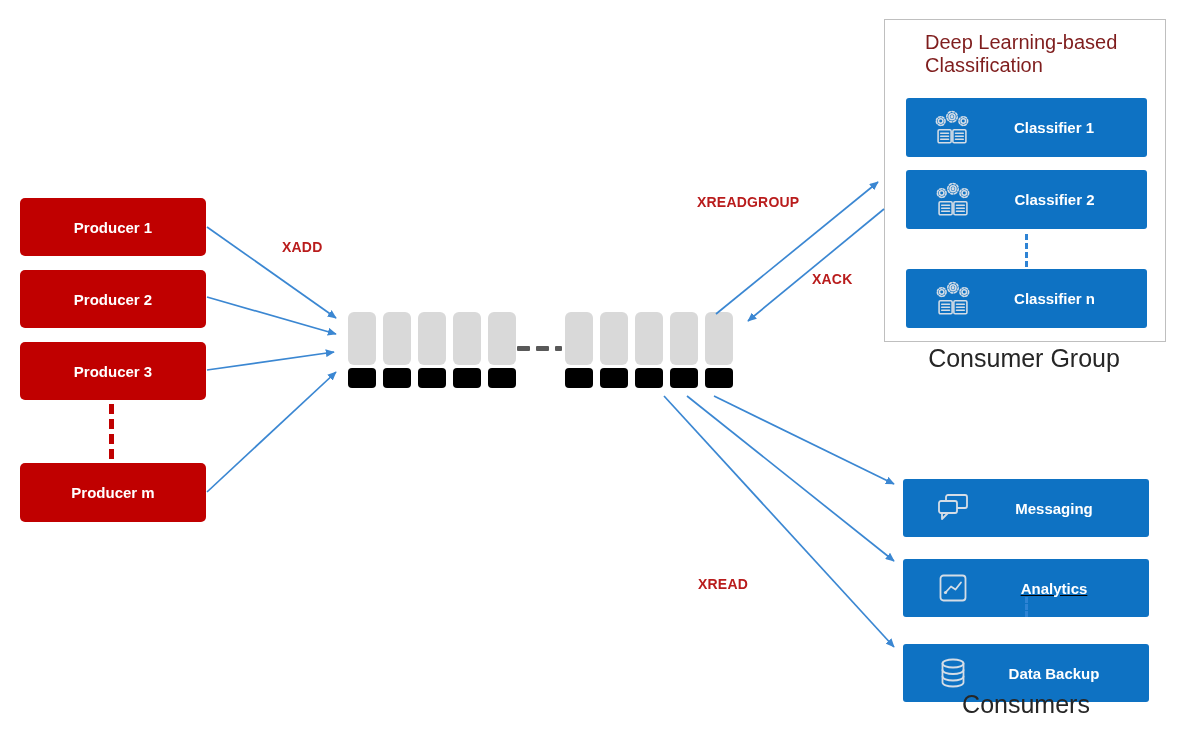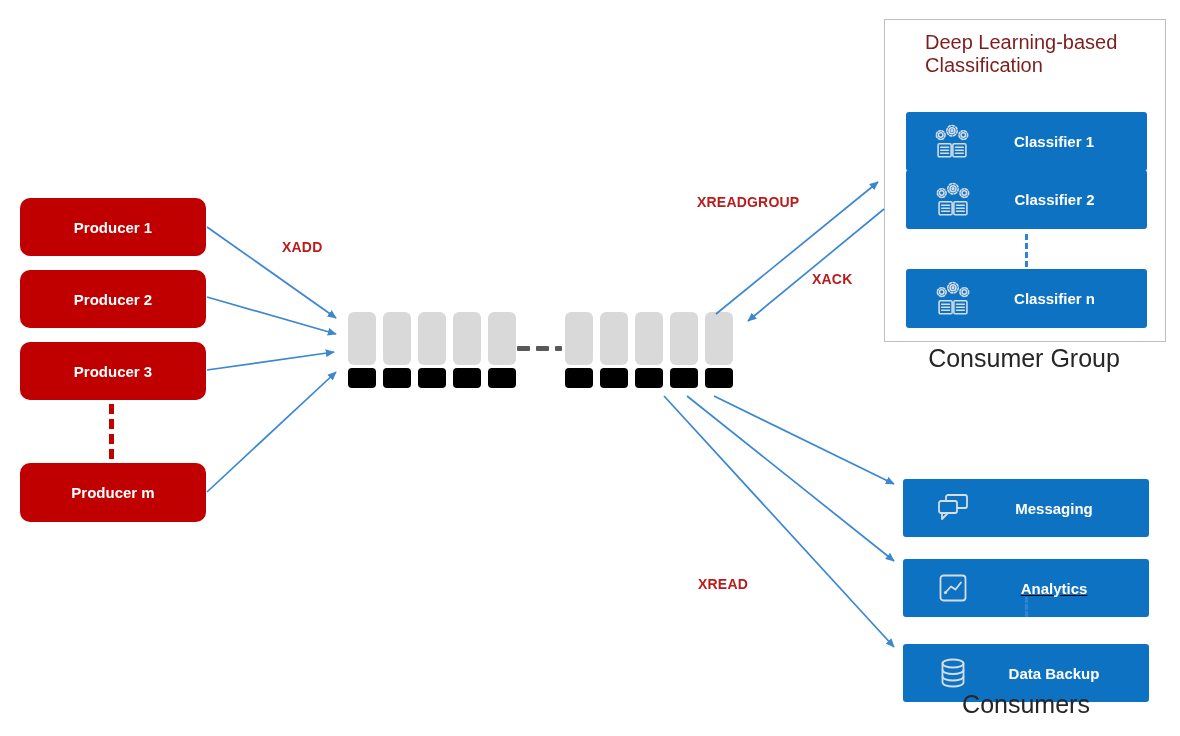--- a/index.html
+++ b/index.html
@@ -3,21 +3,21 @@
 <meta charset="utf-8">
 <style>
   html,body{margin:0;padding:0;background:#fff;}
   #canvas{
     position:relative;width:1180px;height:736px;background:#ffffff;overflow:hidden;
     font-family:"Liberation Sans", sans-serif;
   }
   .abs{position:absolute;}
   .box-red{
     position:absolute;left:20px;width:186px;height:58px;
-    background:var(--producer-red,#C00000);border-radius:10px;
+    background:var(--producer-red,#C00000);border-radius:5px;
     display:flex;align-items:center;justify-content:center;
     color:#fff;font-weight:bold;font-size:15px;
   }
   .red-connector{
     position:absolute;left:109px;top:404px;height:55px;width:0;
     border-left:5px dashed var(--producer-red,#C00000);
   }
   .stream-seg{position:absolute;top:312px;display:flex;gap:7px;}
   .stream-cell{width:28px;display:flex;flex-direction:column;}
   .cell-gray{width:28px;height:53px;background:var(--stream-gray,#D9D9D9);border-radius:6px;}
@@ -124,21 +124,21 @@
   </div>
 
   <div class="cmd-label" style="left:282px;top:239px;">XADD</div>
   <div class="cmd-label" style="left:697px;top:194px;">XREADGROUP</div>
   <div class="cmd-label" style="left:812px;top:271px;">XACK</div>
   <div class="cmd-label" style="left:698px;top:576px;">XREAD</div>
 
   <div class="group-box">
     <div class="group-title">Deep Learning-based Classification</div>
 
-    <div class="box-blue" style="left:21px;top:92px;padding-left:23px;">
+    <div class="box-blue" style="left:21px;top:78px;padding-left:23px;">
       <span class="iconwrap">
         <svg width="40" height="40" viewBox="0 0 46 44" class="icon">
           <circle cx="23" cy="9" r="6" stroke-dasharray="2.6 2"></circle>
             <circle cx="23" cy="9" r="3.4"></circle>
             <circle cx="23" cy="9" r="1"></circle>
           <circle cx="10" cy="14" r="5" stroke-dasharray="2.3 1.8"></circle>
             <circle cx="10" cy="14" r="2.6"></circle>
           <circle cx="36" cy="14" r="5" stroke-dasharray="2.3 1.8"></circle>
             <circle cx="36" cy="14" r="2.6"></circle>
           <rect x="7" y="24" width="15" height="15" rx="1.5"></rect>

